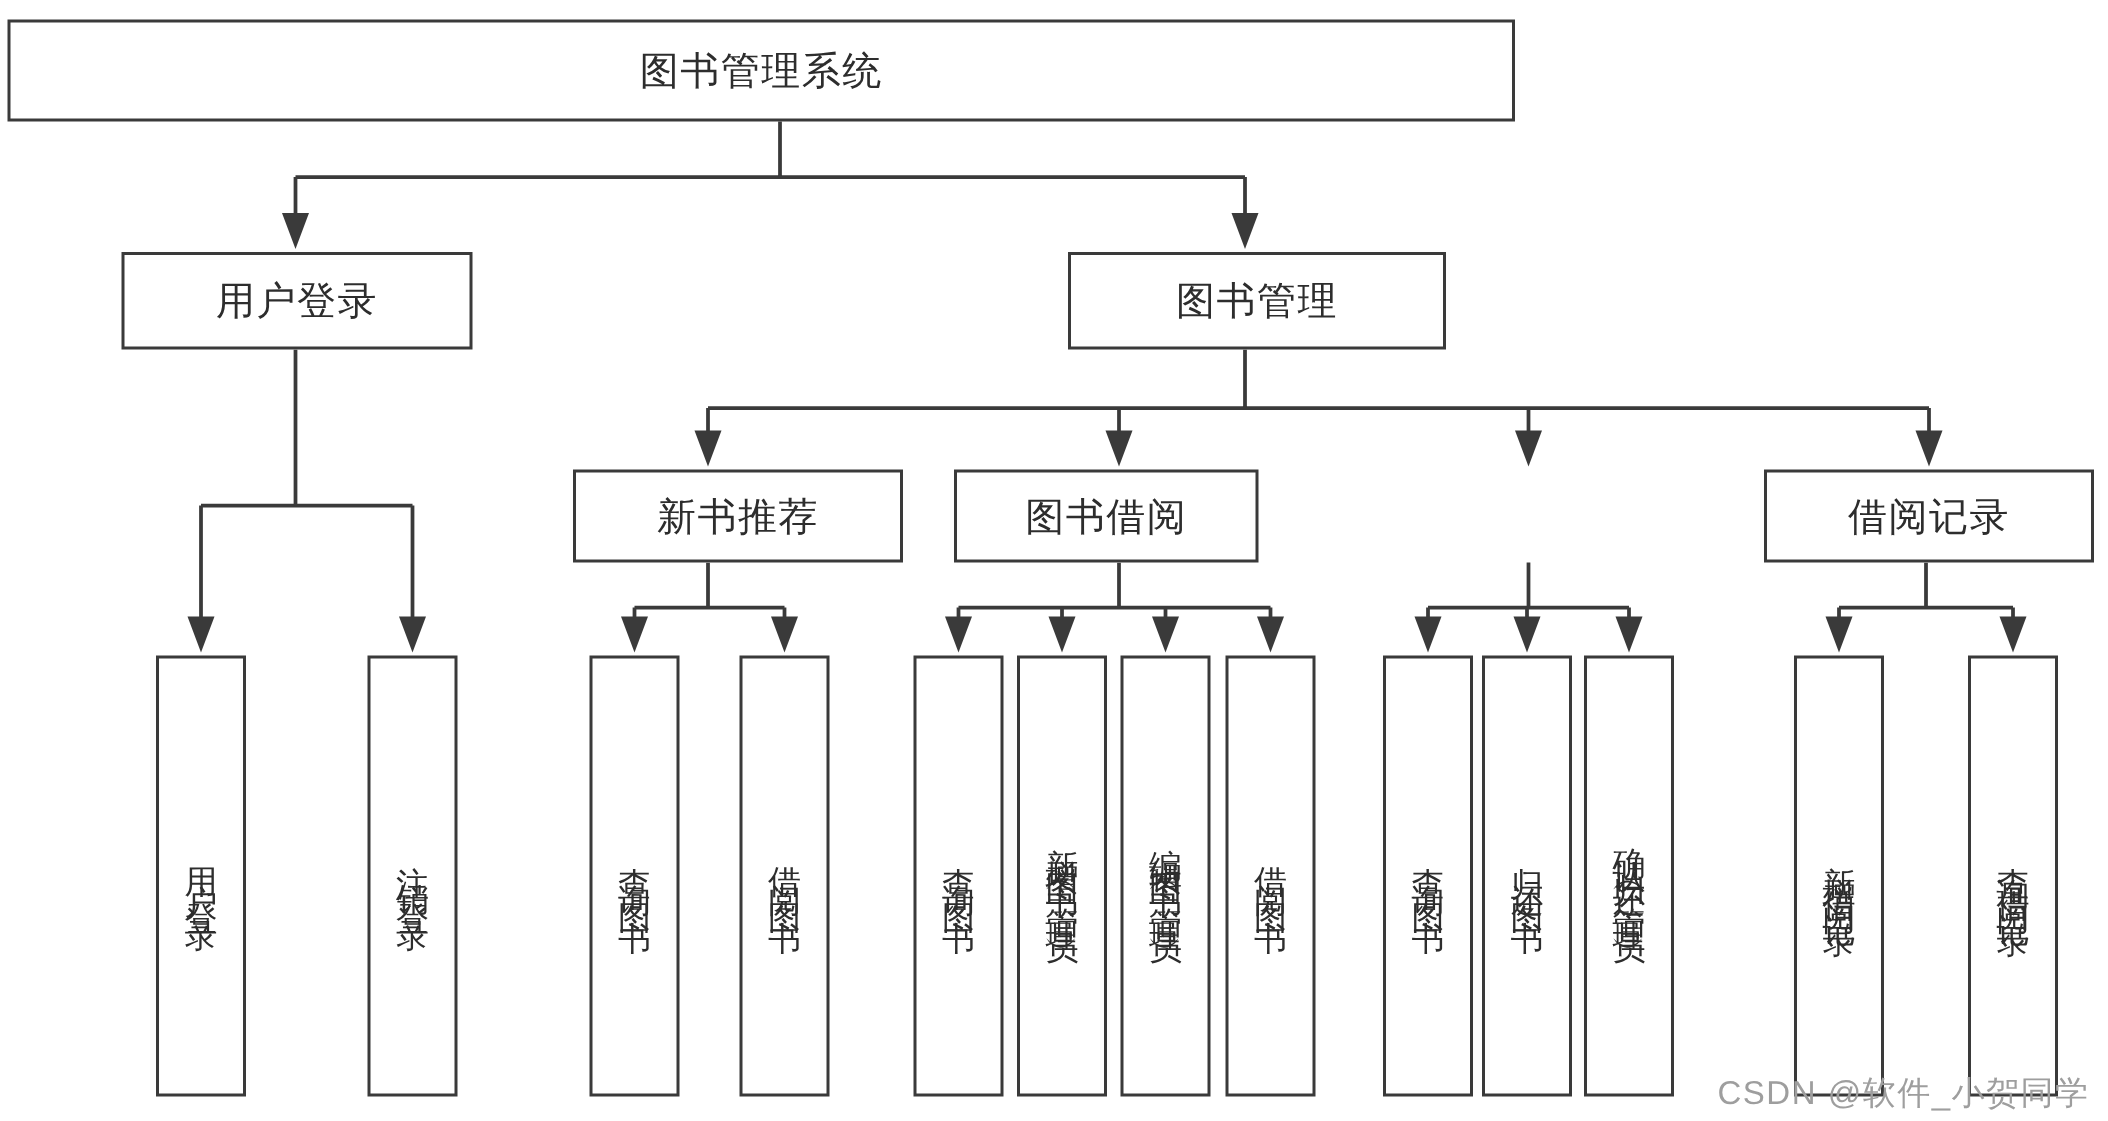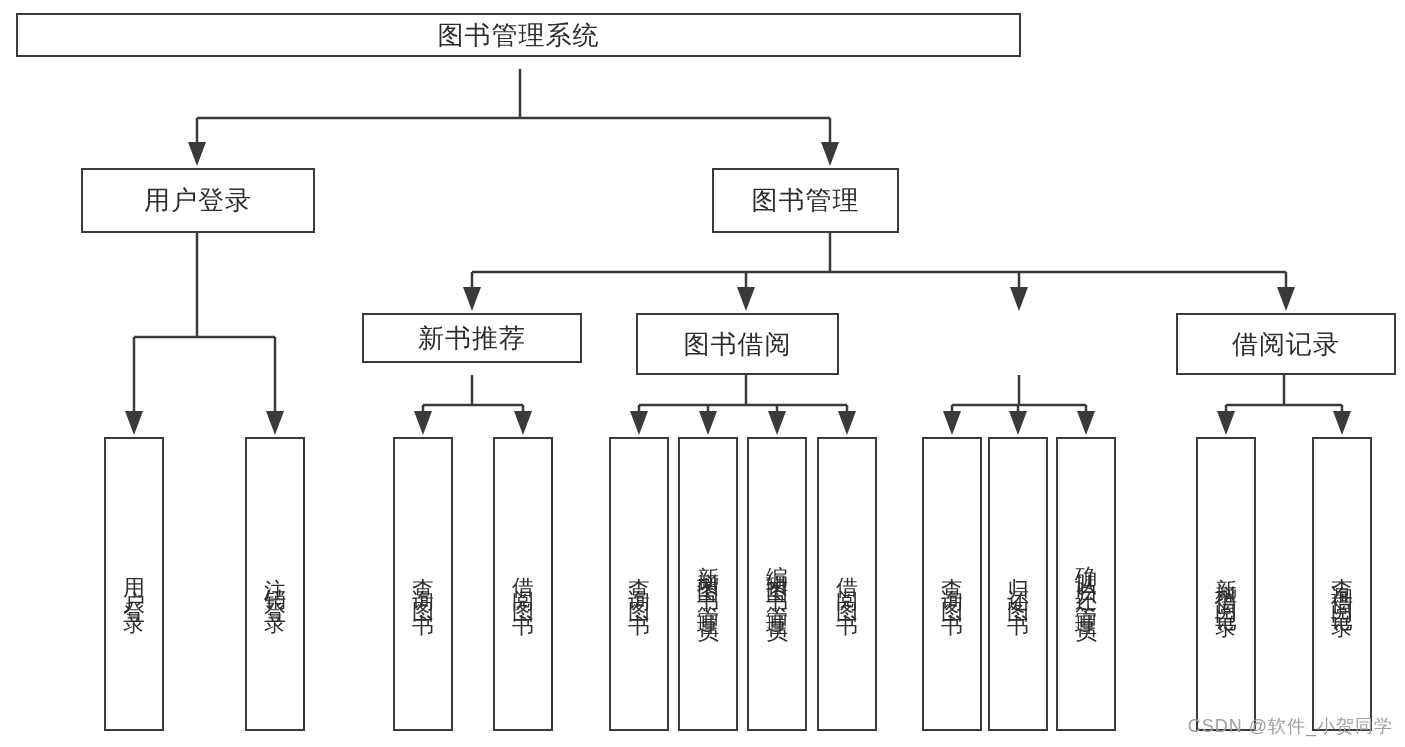--- a/index.html
+++ b/index.html
@@ -22,21 +22,21 @@
     position:absolute;top:437px;width:60px;height:294px;box-sizing:border-box;
     background:var(--box-bg,#fff);border:2.5px solid var(--line,#3a3a3a);
     display:flex;align-items:center;justify-content:center;
   }
   .vtext{writing-mode:vertical-rl;text-orientation:mixed;font-size:22px;line-height:1;}
   .vtext.s4{letter-spacing:12px;}
   .vtext.s6{letter-spacing:8px;}
   .vtext.s9{letter-spacing:8px;}
   .watermark{
     position:absolute;right:12px;top:714px;z-index:5;
-    font-size:18px;letter-spacing:1px;color:var(--watermark,#9e9e9e);white-space:nowrap;
+    font-size:22px;letter-spacing:1px;color:var(--watermark,#9e9e9e);white-space:nowrap;
   }
 </style>
 </head>
 <body>
 
 <div id="canvas">
 
   <svg class="connectors" viewBox="0 0 1405 747">
     <path class="ln" d="M520,69 V118 M197,118 H830 M197,118 V146 M830,118 V146"></path>
     <path class="ln" d="M197,233 V337 M134,337 H275 M134,337 V415 M275,337 V415"></path>
@@ -61,32 +61,32 @@
       <path class="head" d="M768,411 L786,411 L777,435 Z"></path>
       <path class="head" d="M838,411 L856,411 L847,435 Z"></path>
       <path class="head" d="M943,411 L961,411 L952,435 Z"></path>
       <path class="head" d="M1009,411 L1027,411 L1018,435 Z"></path>
       <path class="head" d="M1077,411 L1095,411 L1086,435 Z"></path>
       <path class="head" d="M1217,411 L1235,411 L1226,435 Z"></path>
       <path class="head" d="M1333,411 L1351,411 L1342,435 Z"></path>
     </g>
   </svg>
 
-  <div class="box" style="left:16px;top:13px;width:1005px;height:44px">
+  <div class="box" style="left:5px;top:13px;width:1005px;height:68px">
     <span>图书管理系统</span>
   </div>
 
   <div class="box" style="left:81px;top:168px;width:234px;height:65px">
     <span>用户登录</span>
   </div>
-  <div class="box" style="left:712px;top:168px;width:187px;height:65px">
+  <div class="box" style="left:712px;top:168px;width:252px;height:65px">
     <span>图书管理</span>
   </div>
 
-  <div class="box" style="left:362px;top:313px;width:220px;height:50px">
+  <div class="box" style="left:382px;top:313px;width:220px;height:62px">
     <span>新书推荐</span>
   </div>
   <div class="box" style="left:636px;top:313px;width:203px;height:62px">
     <span>图书借阅</span>
   </div>
   <div class="box" style="left:1176px;top:313px;width:220px;height:62px">
     <span>借阅记录</span>
   </div>
 
   <div class="vbox" style="left:104px">

